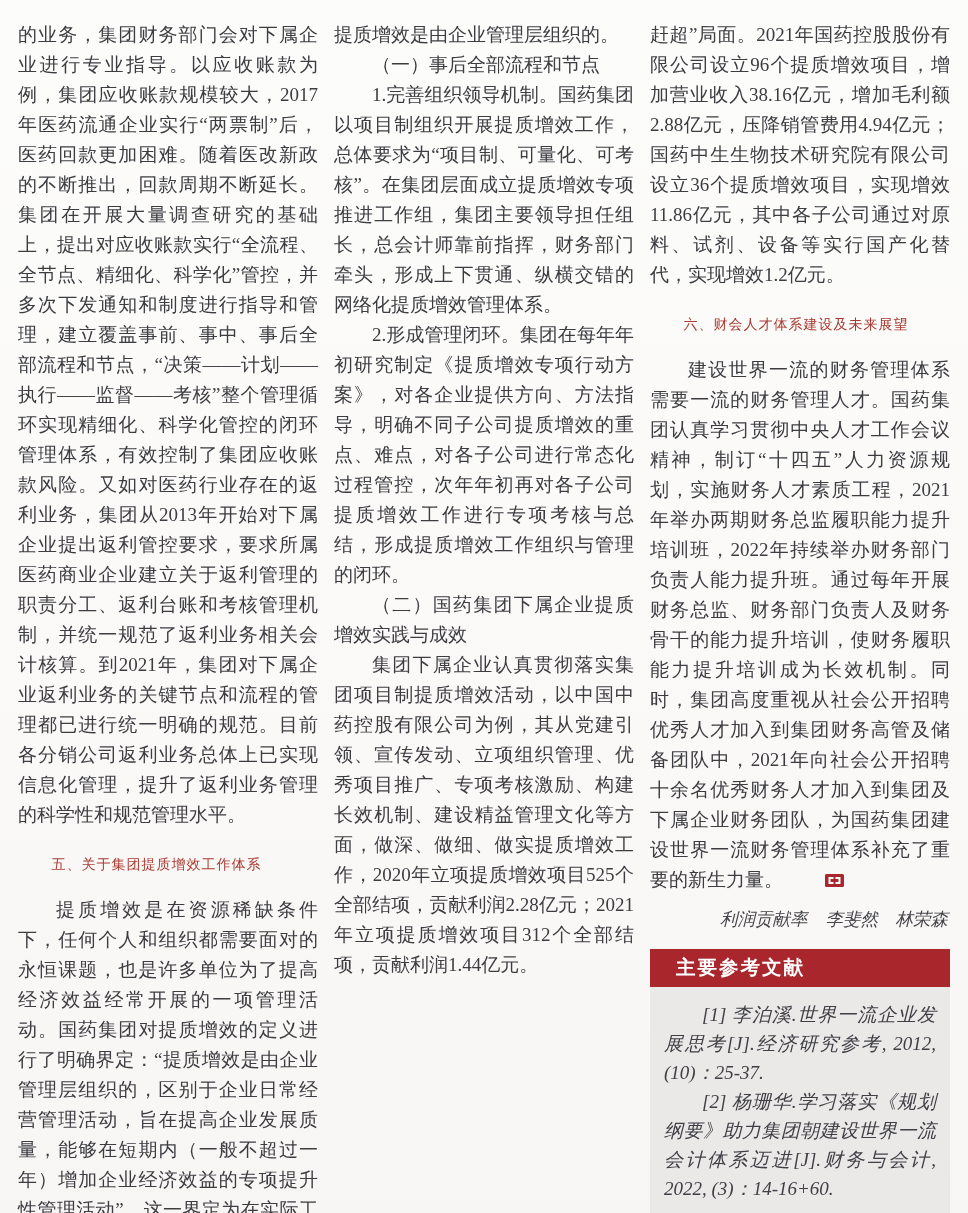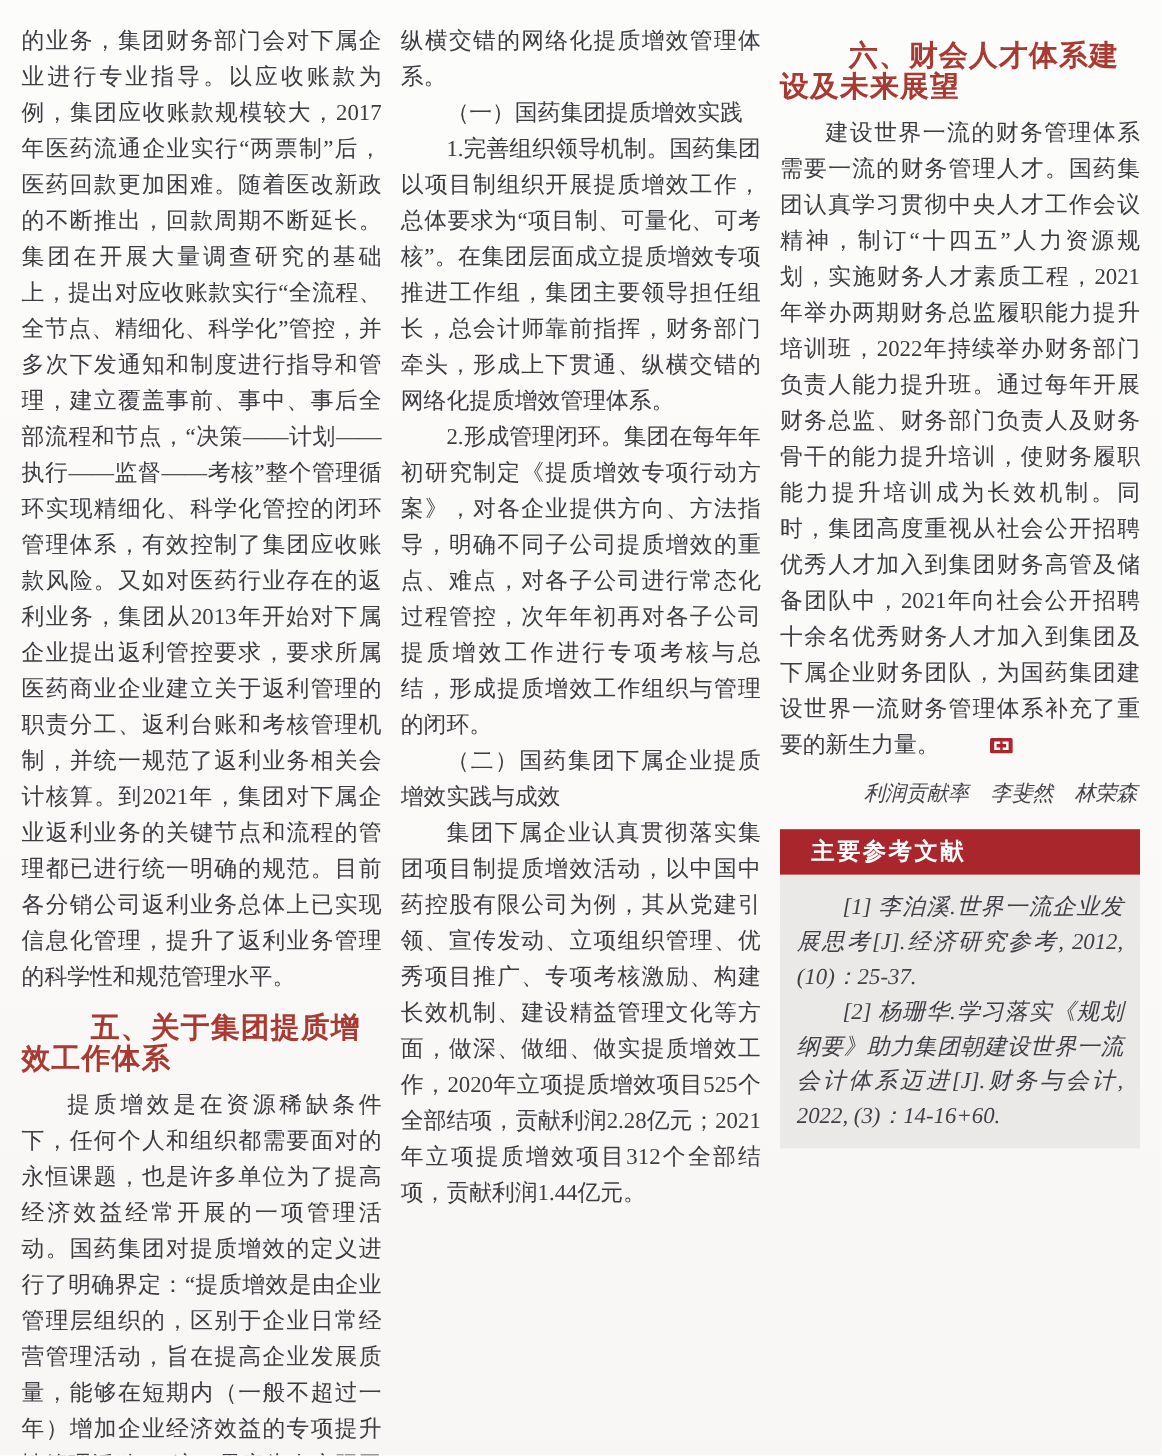--- a/index.html
+++ b/index.html
@@ -25,24 +25,24 @@
     font-size: 19px;
     line-height: 30px;
     text-align: justify;
     text-justify: inter-ideograph;
     text-indent: 2em;
   }
   .noindent { text-indent: 0; }
 
   .sec-heading {
     font-family: "Liberation Sans", "DejaVu Sans", sans-serif;
-    font-weight: bold;
+    font-weight: normal;
     color: #a93a32;
-    font-size: 24px;
-    line-height: 26px;
+    font-size: 14px;
+    line-height: 40px;
     text-indent: 2.4em;
     margin: 14px 0 11px 0;
     letter-spacing: 1px;
   }
 
   .endmark {
     display: inline-block;
     vertical-align: -1px;
     margin-left: 4px;
     line-height: 0;
@@ -55,21 +55,21 @@
     text-align: right;
     font-style: italic;
     color: #44444a;
   }
   .editor-line .names { margin-left: 18px; margin-top: 41px; }
 
   .refs-box { margin-top: 16px; }
   .refs-head {
     background: #a8262c;
     color: #ffffff;
-    font-family: Liberation Sans, sans-serif;
+    font-family: Liberation Serif, serif;
     font-weight: bold;
     font-size: 19.5px;
     line-height: 22px;
     padding: 8px 10px 8px 26px;
     letter-spacing: 2px;
   }
   .refs-body {
     background: #eae9e8;
     padding: 13px 14px 12px 14px;
   }
@@ -89,30 +89,31 @@
 
 <div class="page">
 
   <div class="col">
     <p class="para noindent">的业务，集团财务部门会对下属企业进行专业指导。以应收账款为例，集团应收账款规模较大，2017年医药流通企业实行“两票制”后，医药回款更加困难。随着医改新政的不断推出，回款周期不断延长。集团在开展大量调查研究的基础上，提出对应收账款实行“全流程、全节点、精细化、科学化”管控，并多次下发通知和制度进行指导和管理，建立覆盖事前、事中、事后全部流程和节点，“决策——计划——执行——监督——考核”整个管理循环实现精细化、科学化管控的闭环管理体系，有效控制了集团应收账款风险。又如对医药行业存在的返利业务，集团从2013年开始对下属企业提出返利管控要求，要求所属医药商业企业建立关于返利管理的职责分工、返利台账和考核管理机制，并统一规范了返利业务相关会计核算。到2021年，集团对下属企业返利业务的关键节点和流程的管理都已进行统一明确的规范。目前各分销公司返利业务总体上已实现信息化管理，提升了返利业务管理的科学性和规范管理水平。</p>
     <h2 class="sec-heading">五、关于集团提质增效工作体系</h2>
     <p class="para">提质增效是在资源稀缺条件下，任何个人和组织都需要面对的永恒课题，也是许多单位为了提高经济效益经常开展的一项管理活动。国药集团对提质增效的定义进行了明确界定：“提质增效是由企业管理层组织的，区别于企业日常经营管理活动，旨在提高企业发展质量，能够在短期内（一般不超过一年）增加企业经济效益的专项提升性管理活动”。这一界定为在实际工作中组织开展提质增效活动提供了思想和行动指南，也为以项目制</p>
   </div>
 
   <div class="col">
-    <p class="para noindent">纵横交错的网络化提质增效管理体系。</p>
-    <p class="para">（一）国药集团提质增效实践</p>
+    <p class="para noindent">提质增效是由企业管理层组织的。</p>
+    <p class="para">（一）事后全部流程和节点</p>
     <p class="para">1.完善组织领导机制。国药集团以项目制组织开展提质增效工作，总体要求为“项目制、可量化、可考核”。在集团层面成立提质增效专项推进工作组，集团主要领导担任组长，总会计师靠前指挥，财务部门牵头，形成上下贯通、纵横交错的网络化提质增效管理体系。</p>
     <p class="para">2.形成管理闭环。集团在每年年初研究制定《提质增效专项行动方案》，对各企业提供方向、方法指导，明确不同子公司提质增效的重点、难点，对各子公司进行常态化过程管控，次年年初再对各子公司提质增效工作进行专项考核与总结，形成提质增效工作组织与管理的闭环。</p>
     <p class="para">（二）国药集团下属企业提质增效实践与成效</p>
     <p class="para">集团下属企业认真贯彻落实集团项目制提质增效活动，以中国中药控股有限公司为例，其从党建引领、宣传发动、立项组织管理、优秀项目推广、专项考核激励、构建长效机制、建设精益管理文化等方面，做深、做细、做实提质增效工作，2020年立项提质增效项目525个全部结项，贡献利润2.28亿元；2021年立项提质增效项目312个全部结项，贡献利润1.44亿元。</p>
 
   </div>
 
   <div class="col">
+    <p class="para noindent">赶超”局面。2021年国药控股股份有限公司设立96个提质增效项目，增加营业收入38.16亿元，增加毛利额2.88亿元，压降销管费用4.94亿元；国药中生生物技术研究院有限公司设立36个提质增效项目，实现增效11.86亿元，其中各子公司通过对原料、试剂、设备等实行国产化替代，实现增效1.2亿元。</p>
     <h2 class="sec-heading">六、财会人才体系建设及未来展望</h2>
     <p class="para">
       <span>建设世界一流的财务管理体系需要一流的财务管理人才。国药集团认真学习贯彻中央人才工作会议精神，制订“十四五”人力资源规划，实施财务人才素质工程，2021年举办两期财务总监履职能力提升培训班，2022年持续举办财务部门负责人能力提升班。通过每年开展财务总监、财务部门负责人及财务骨干的能力提升培训，使财务履职能力提升培训成为长效机制。同时，集团高度重视从社会公开招聘优秀人才加入到集团财务高管及储备团队中，2021年向社会公开招聘十余名优秀财务人才加入到集团及下属企业财务团队，为国药集团建设世界一流财务管理体系补充了重要的新生力量。</span><span class="endmark"><svg width="19" height="13" viewBox="0 0 19 13" aria-hidden="true">
             <rect x="0" y="0" width="19" height="13" rx="1.5" fill="#a8262c"></rect>
             <path d="M3.5 3h5v2h-3v3h3v2h-5z" fill="#ffffff"></path>
             <path d="M10.5 3h5v7h-5v-2h3v-3h-3z" fill="#ffffff"></path>
           </svg></span>
     </p>
     <p class="editor-line">
       <span>利润贡献率</span><span class="names">李斐然　林荣森</span>

